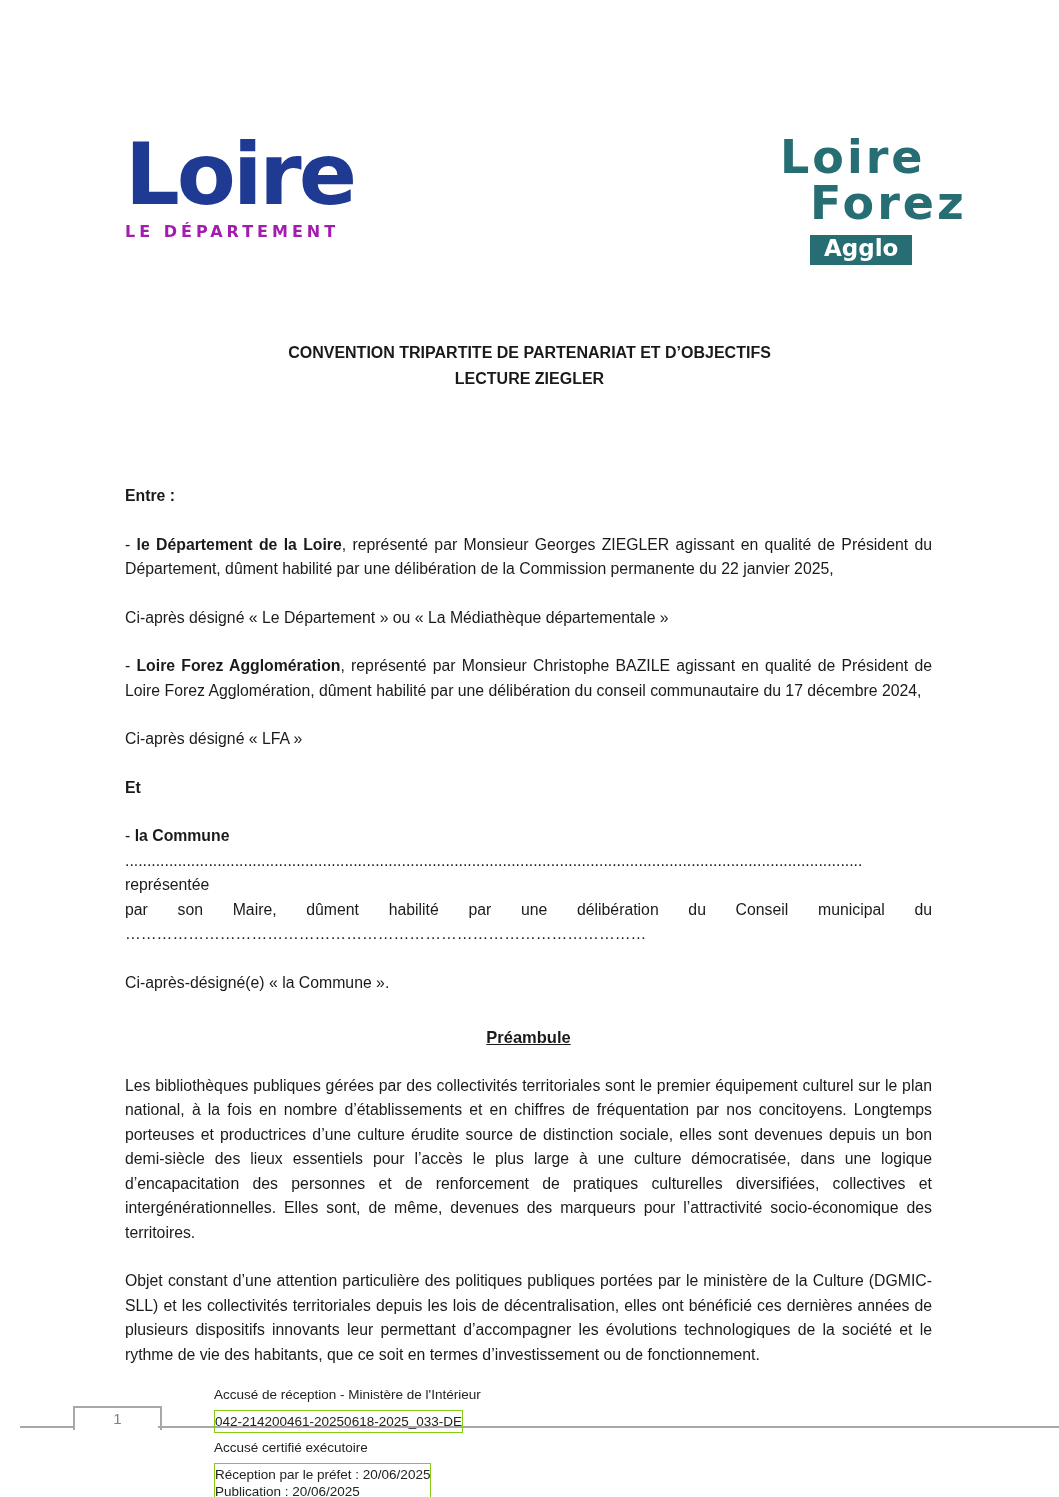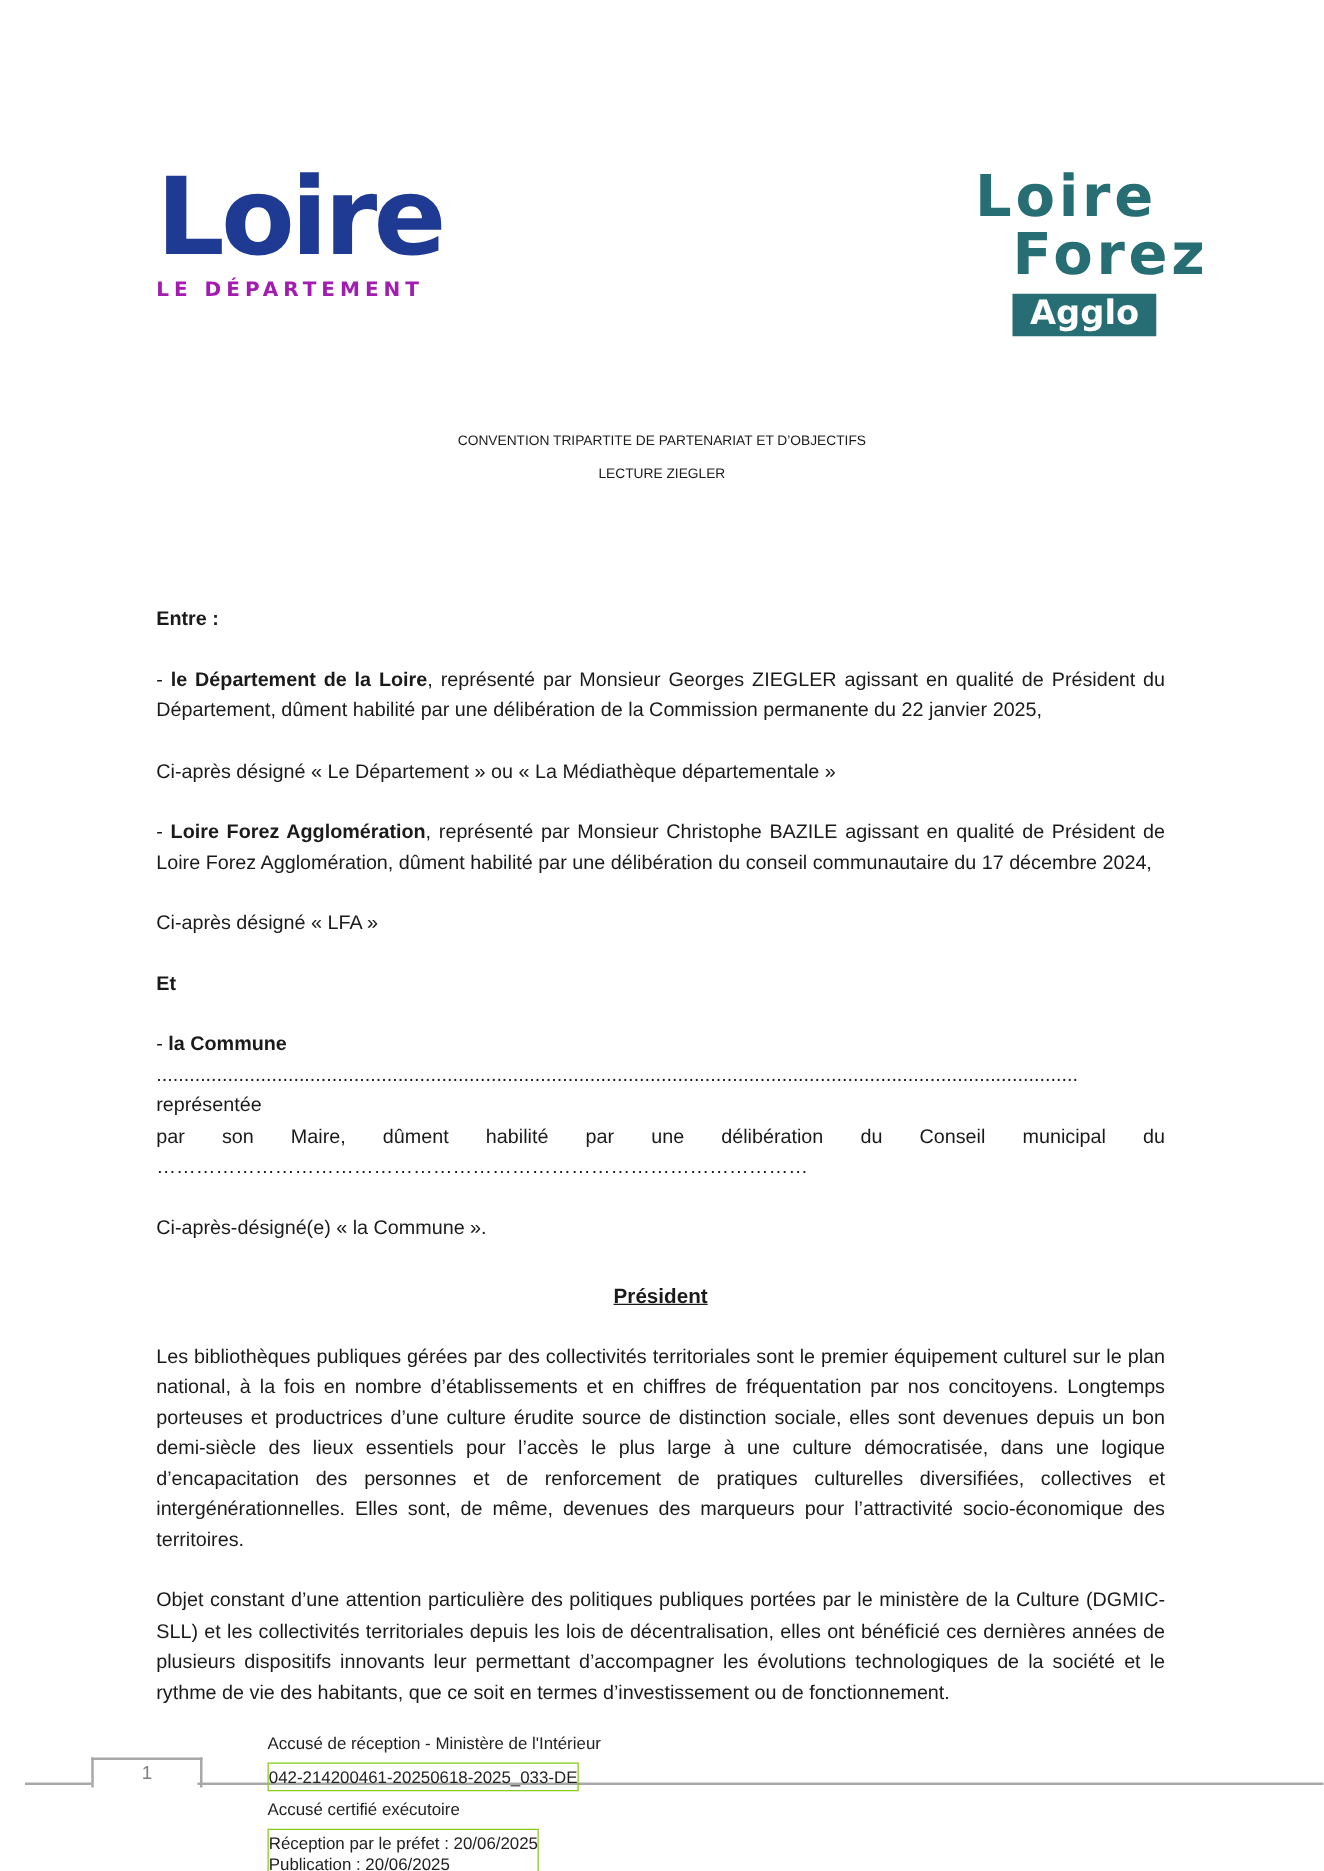--- a/index.html
+++ b/index.html
@@ -33,28 +33,28 @@
   .forez-logo {
     position:relative; top:2px; width:205px;
     color:#266e74; font-family:"DejaVu Sans", sans-serif;
     line-height:0.95;
   }
   .forez-line1 { font-size:46px; font-weight:600; letter-spacing:3px; }
   .forez-line2 { font-size:46px; font-weight:600; letter-spacing:3px; margin-left:30px; margin-top:2px; }
   .forez-badge {
     display:inline-block; margin-left:30px; margin-top:10px;
     background:#266e74; color:#ffffff;
-    font-size:27px; font-weight:bold; padding:3px 14px 5px;
+    font-size:23px; font-weight:bold; padding:3px 14px 5px;
   }
 
   
   .title-block {
     position:absolute; top:306px; left:0; width:100%;
-    text-align:center; font-weight:normal;
-    font-size:11px; line-height:26px;
+    text-align:center; font-weight:bold;
+    font-size:16px; line-height:26px;
   }
 
   
   .content {
     position:absolute; top:450px; left:125px; width:807px;
     font-size:15.8px; line-height:24.5px;
   }
   .content p, .content .block { margin:0 0 24px 0; }
   .bold { font-weight:bold; }
   .justify { text-align:justify; }
@@ -130,21 +130,21 @@
         <span class="nowrap"><span>- </span><strong>la Commune</strong></span>
         <span class="dotfill">........................................................................................................................................................................</span>
         <span class="nowrap"> représentée</span>
       </div>
       <div class="force-justify">par son Maire, dûment habilité par une délibération du Conseil municipal du</div>
       <div class="dots-line">………………………………………………………………………………………………………………………………</div>
     </div>
 
     <p>Ci-après-désigné(e) « la Commune ».</p>
 
-    <h2 class="preambule">Président</h2>
+    <h2 class="preambule">Préambule</h2>
 
     <p class="justify">Les bibliothèques publiques gérées par des collectivités territoriales sont le premier équipement culturel sur le plan national, à la fois en nombre d’établissements et en chiffres de fréquentation par nos concitoyens. Longtemps porteuses et productrices d’une culture érudite source de distinction sociale, elles sont devenues depuis un bon demi-siècle des lieux essentiels pour l’accès le plus large à une culture démocratisée, dans une logique d’encapacitation des personnes et de renforcement de pratiques culturelles diversifiées, collectives et intergénérationnelles. Elles sont, de même, devenues des marqueurs pour l’attractivité socio-économique des territoires.</p>
 
     <p class="justify">Objet constant d’une attention particulière des politiques publiques portées par le ministère de la Culture (DGMIC-SLL) et les collectivités territoriales depuis les lois de décentralisation, elles ont bénéficié ces dernières années de plusieurs dispositifs innovants leur permettant d’accompagner les évolutions technologiques de la société et le rythme de vie des habitants, que ce soit en termes d’investissement ou de fonctionnement.</p>
   </main>
 
   <div class="footline-left"></div>
   <div class="footno">1</div>
   <div class="footline-right"></div>
 

